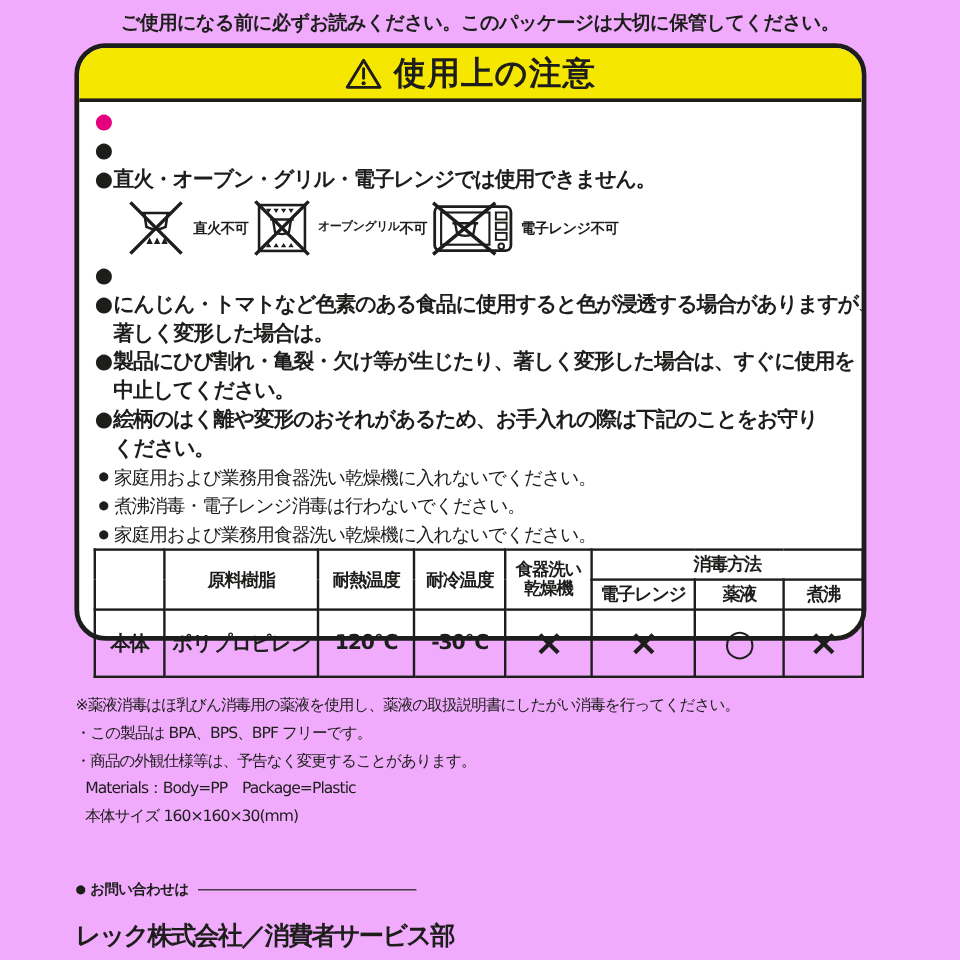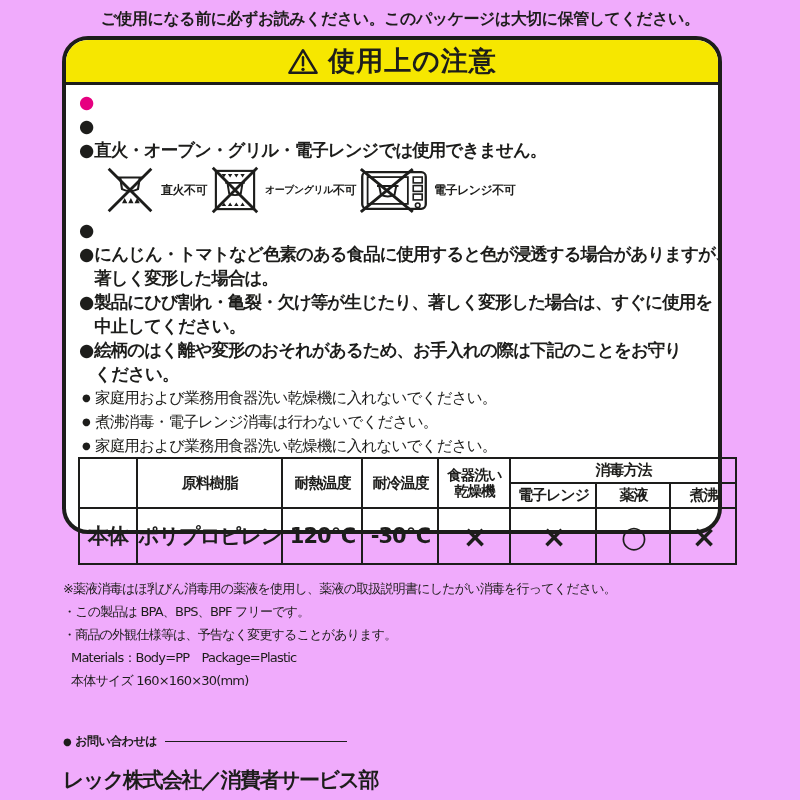--- a/index.html
+++ b/index.html
@@ -45,21 +45,21 @@
   .stack-lines { display:inline-flex; font-size:10px; line-height:10px; }
 
   .spec-table {
     position:absolute; left:78px; top:457px;
     border-collapse:collapse; table-layout:fixed;
     text-align:center; color:var(--ink); font-weight:bold;
   }
   .spec-table td { border:2.5px solid var(--ink); padding:0; overflow:hidden; white-space:nowrap; }
   .spec-table .hrow td { font-size:15px; letter-spacing:-1px; height:25px; }
   .spec-table .two-line span { display:block; line-height:16px; font-size:14.5px; }
-  .spec-table .drow td { height:56px; font-size:21px; letter-spacing:-1px; }
+  .spec-table .drow td { height:56px; font-size:17px; letter-spacing:-1px; }
   .spec-table .drow .sym { font-size:30px; font-weight:bold; }
 
   .notes { position:absolute; left:63px; top:577px; font-size:13px; letter-spacing:-0.8px; }
   .notes div { line-height:23px; white-space:nowrap; }
   .notes div.indent { padding-left:8px; }
 
   .footer { position:absolute; left:63px; top:733px; }
   .inquiry { display:flex; align-items:center; font-size:12px; font-weight:bold; letter-spacing:-0.5px; }
   .inq-dot { font-size:10px; margin-right:4px; }
   .inq-line { width:182px; border-top:1.5px solid var(--ink); margin-left:8px; }

